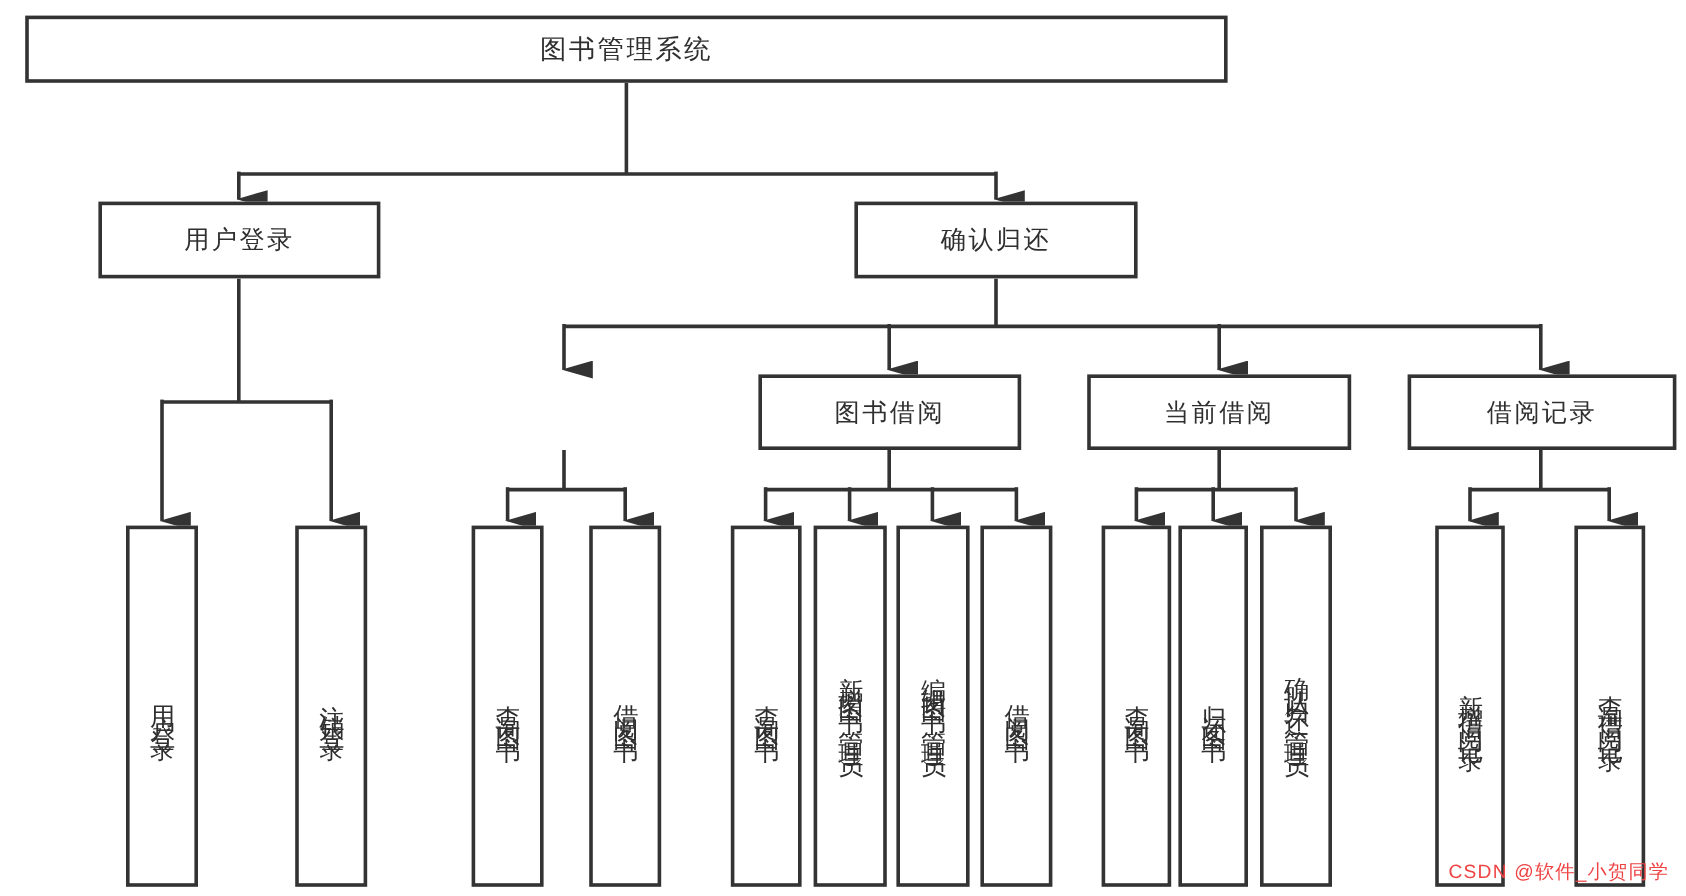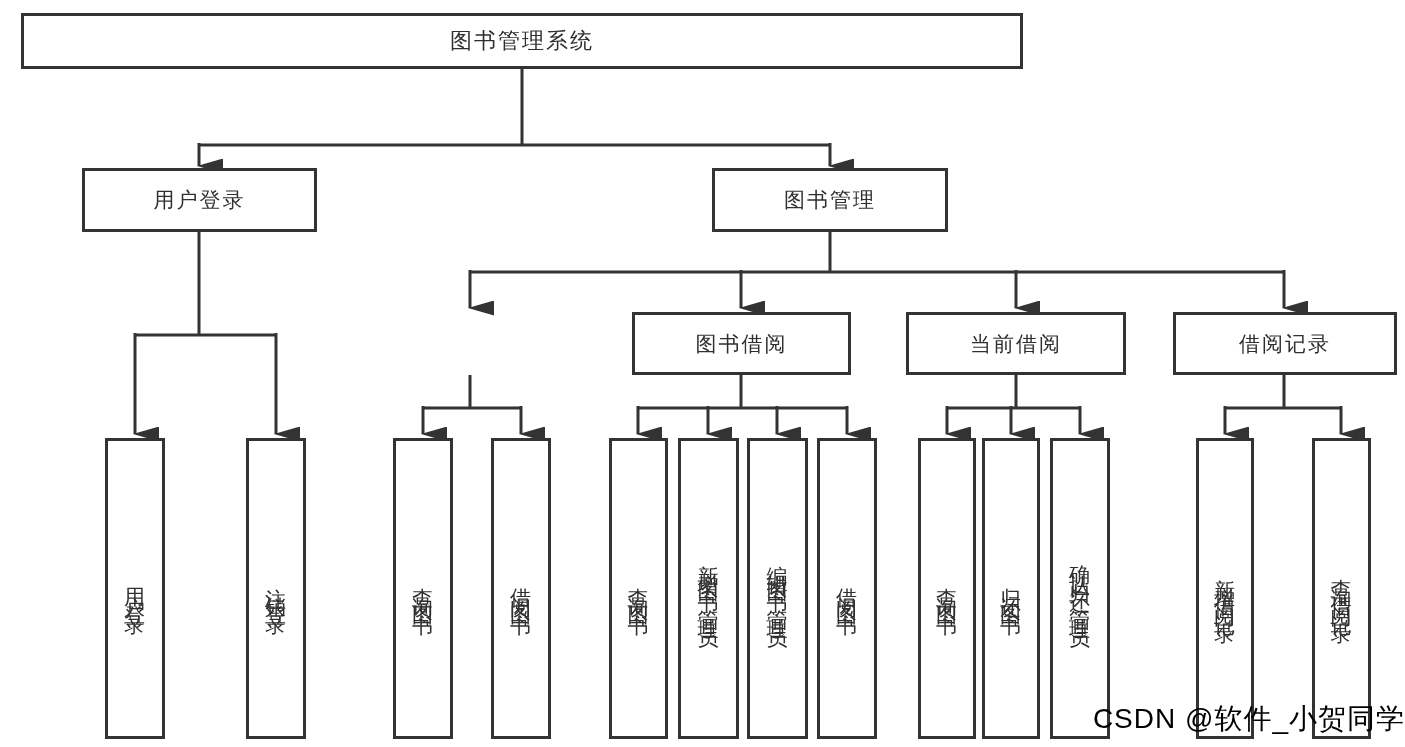--- a/index.html
+++ b/index.html
@@ -25,23 +25,23 @@
   .vnode{font-size:21px;}
   .vnode .vtext{
     writing-mode:vertical-rl;
     text-orientation:mixed;
     letter-spacing:9px;
     line-height:1;
     white-space:nowrap;
   }
   .watermark{
     position:absolute;
-    right:0;bottom:9px;
-    font-size:28px;
-    color:#000000;
+    right:14px;bottom:9px;
+    font-size:16px;
+    color:#ef4444;
     letter-spacing:1px;
     white-space:nowrap;
   }
 </style>
 </head>
 <body>
 
 <div class="canvas">
 
   <svg class="wires" width="1405" height="747" viewBox="0 0 1405 747" fill="none" stroke="#333333" stroke-width="3">
@@ -81,21 +81,21 @@
     <line x1="1080" y1="406" x2="1080" y2="434" marker-end="url(#arrow)"></line>
 
     <path d="M1284,375 V408 M1225,408 H1341"></path>
     <line x1="1225" y1="406" x2="1225" y2="434" marker-end="url(#arrow)"></line>
     <line x1="1341" y1="406" x2="1341" y2="434" marker-end="url(#arrow)"></line>
   </svg>
 
   <div class="node hnode root" style="left:21px;top:13px;width:1002px;height:56px">图书管理系统</div>
 
   <div class="node hnode" style="left:82px;top:168px;width:235px;height:64px">用户登录</div>
-  <div class="node hnode" style="left:712px;top:168px;width:236px;height:64px">图书管理</div>
+  <div class="node hnode" style="left:712px;top:168px;width:236px;height:64px">确认归还</div>
 
   <div class="node hnode" style="left:906px;top:312px;width:220px;height:63px">当前借阅</div>
   <div class="node hnode" style="left:632px;top:312px;width:219px;height:63px">图书借阅</div>
   <div class="node hnode" style="left:1173px;top:312px;width:224px;height:63px">借阅记录</div>
 
   <div class="node vnode" style="left:105px;top:438px;width:60px;height:301px">
     <span class="vtext">用户登录</span>
   </div>
   <div class="node vnode" style="left:246px;top:438px;width:60px;height:301px">
     <span class="vtext">注销登录</span>

